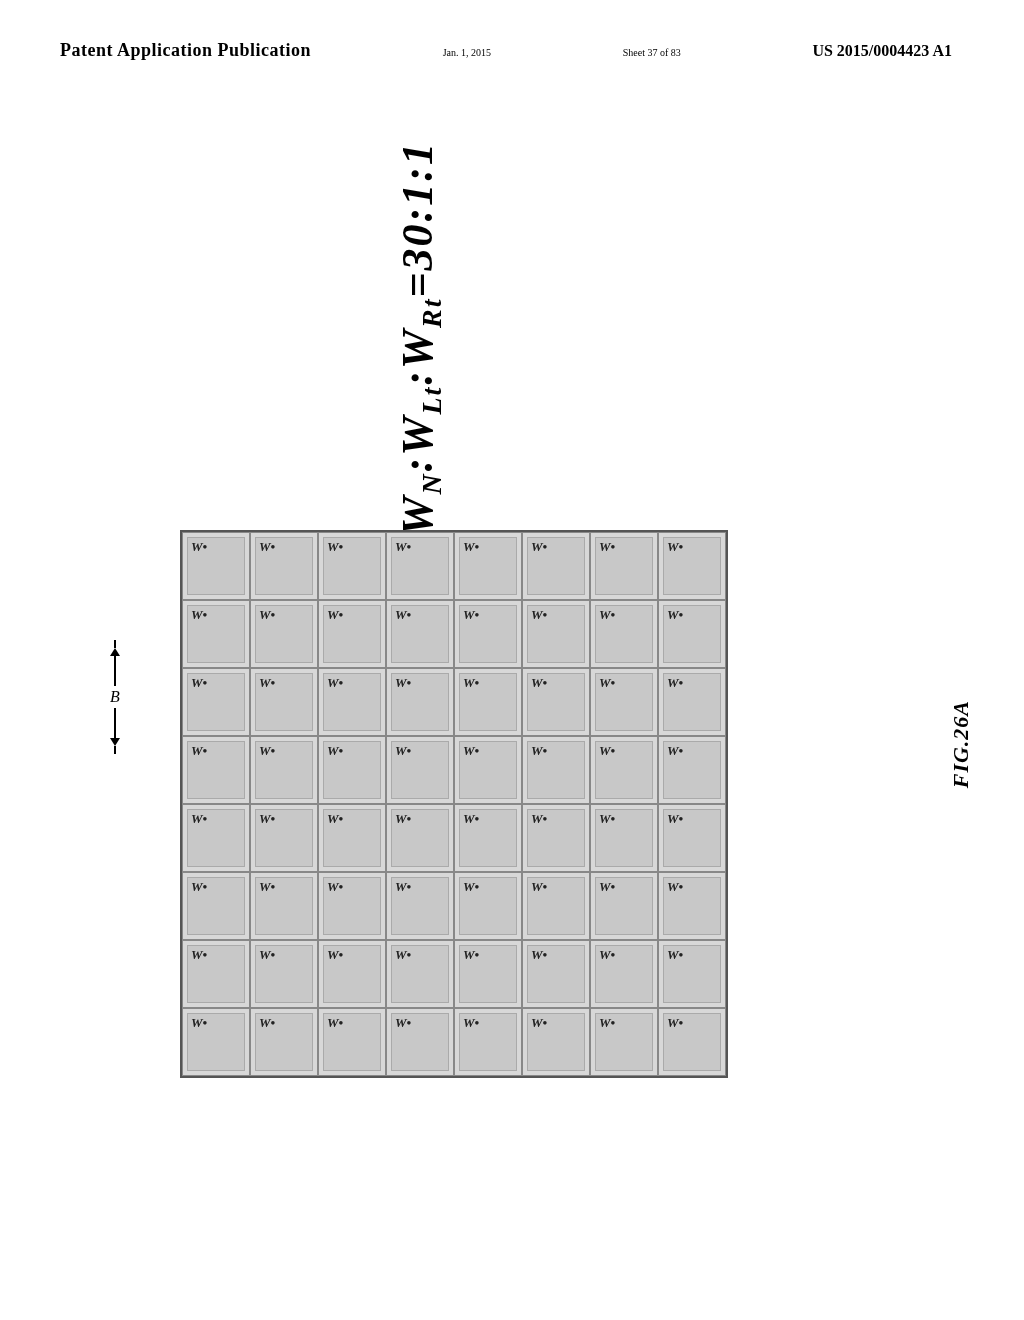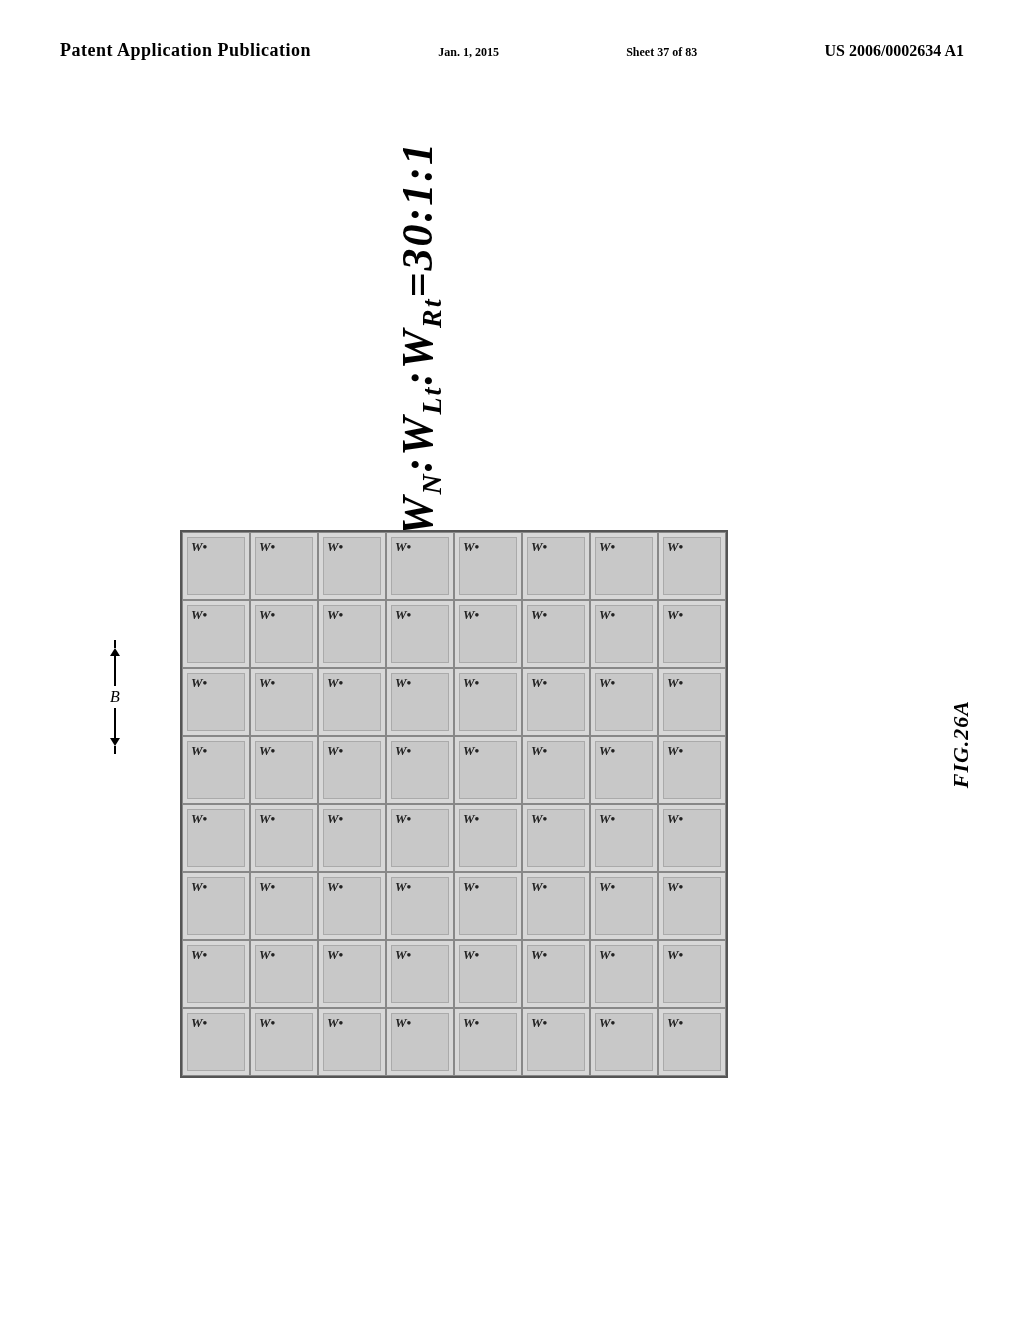--- a/index.html
+++ b/index.html
@@ -10,34 +10,33 @@
       font-family: 'Times New Roman', Times, serif;
       position: relative;
       overflow: hidden;
     }
 
     
     .header {
       position: absolute;
       top: 40px;
       left: 0;
-      right: 0;
+      right: 12px;
       display: flex;
       align-items: baseline;
       padding: 0 60px;
       justify-content: space-between;
     }
     .header-left {
       font-weight: bold;
       font-size: 18px;
       letter-spacing: 0.5px;
     }
     .header-center {
-      font-size: 12px;
-      font-weight: bold;
+      font-size: 10px;
     }
     .header-right {
       font-size: 16px;
       font-weight: bold;
     }
 
     
     .rotated-label {
       position: absolute;
       top: 160px;
@@ -129,21 +128,21 @@
       letter-spacing: 1px;
     }
   </style>
 </head>
 <body>
 
 <div class="header">
   <span class="header-left">Patent Application Publication</span>
   <span class="header-center">Jan. 1, 2015</span>
   <span class="header-center">Sheet 37 of 83</span>
-  <span class="header-right">US 2006/0002634 A1</span>
+  <span class="header-right">US 2015/0004423 A1</span>
 </div>
 
 <div class="rotated-label" style="top:310px; left:220px; font-size:44px;">
   W<sub style="font-size:28px;">N</sub>:W<sub style="font-size:28px;">Lt</sub>:W<sub style="font-size:28px;">Rt</sub>=30:1:1
 </div>
 
 <div class="arrow-annotation">
   <div style="width:2px; height:8px; background:#000;"></div>
   <div style="border-left:5px solid transparent; border-right:5px solid transparent; border-bottom:8px solid #000;"></div>
   <div style="width:2px; height:30px; background:#000;"></div>

